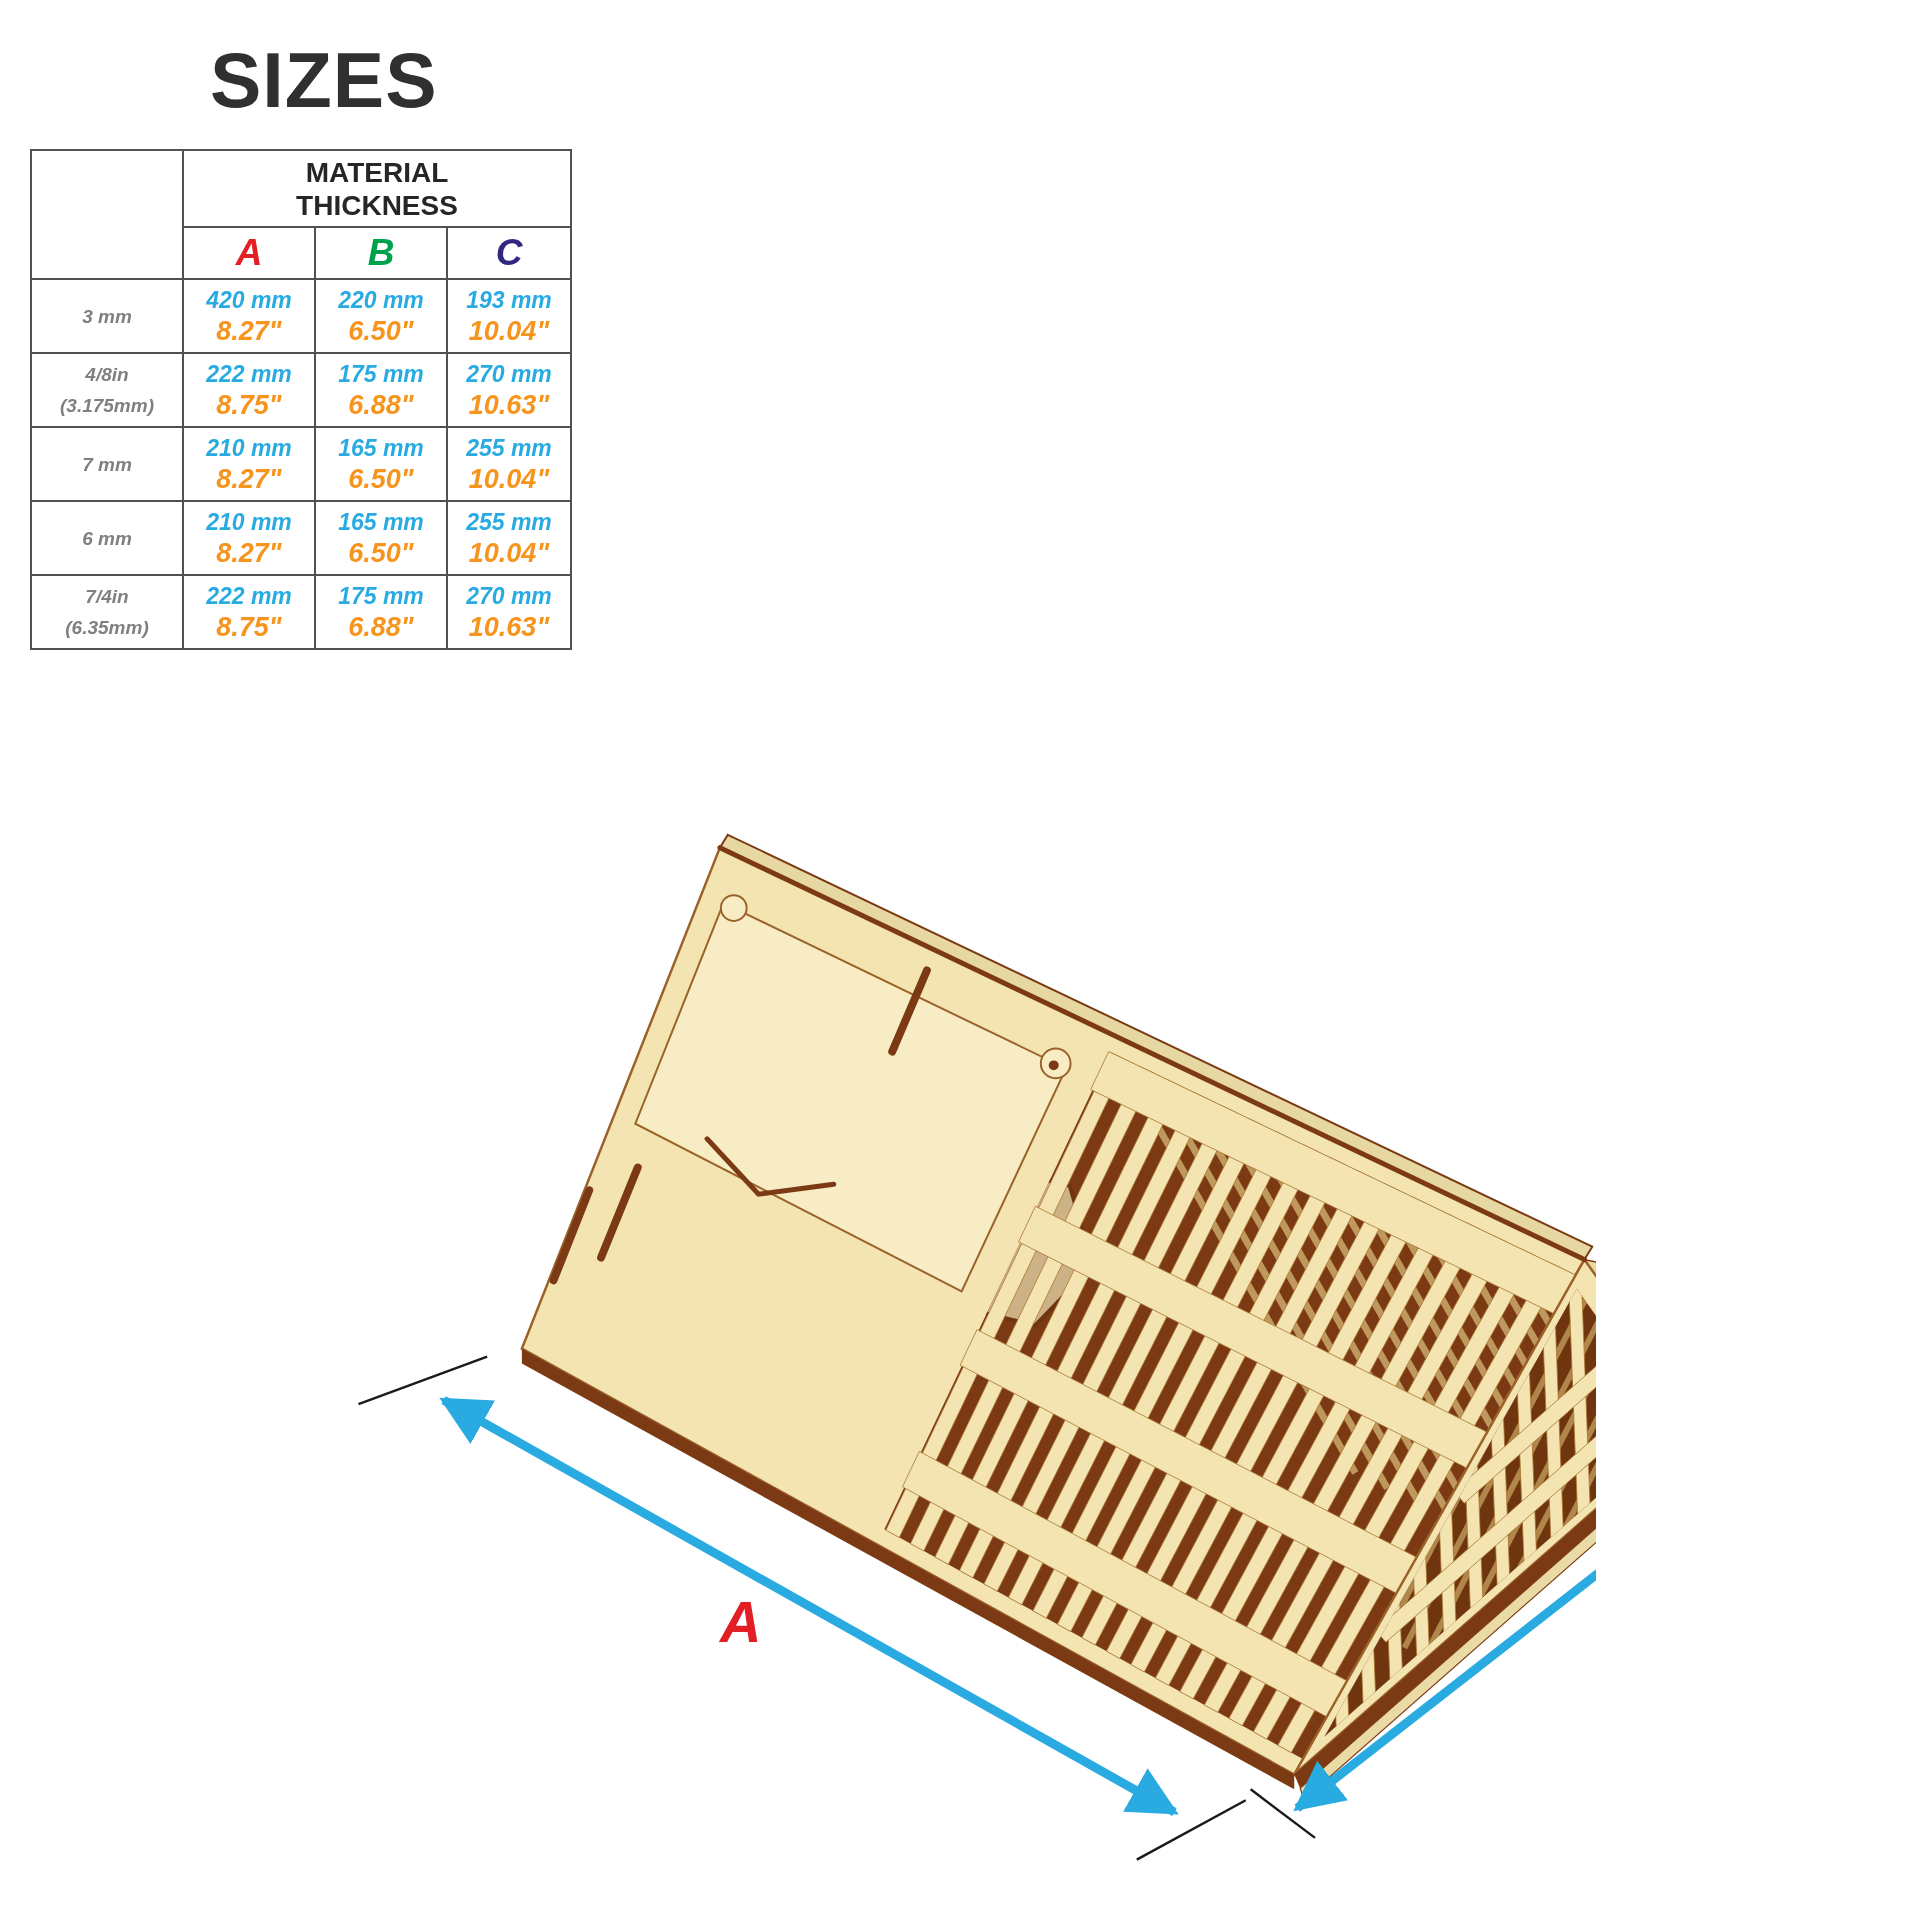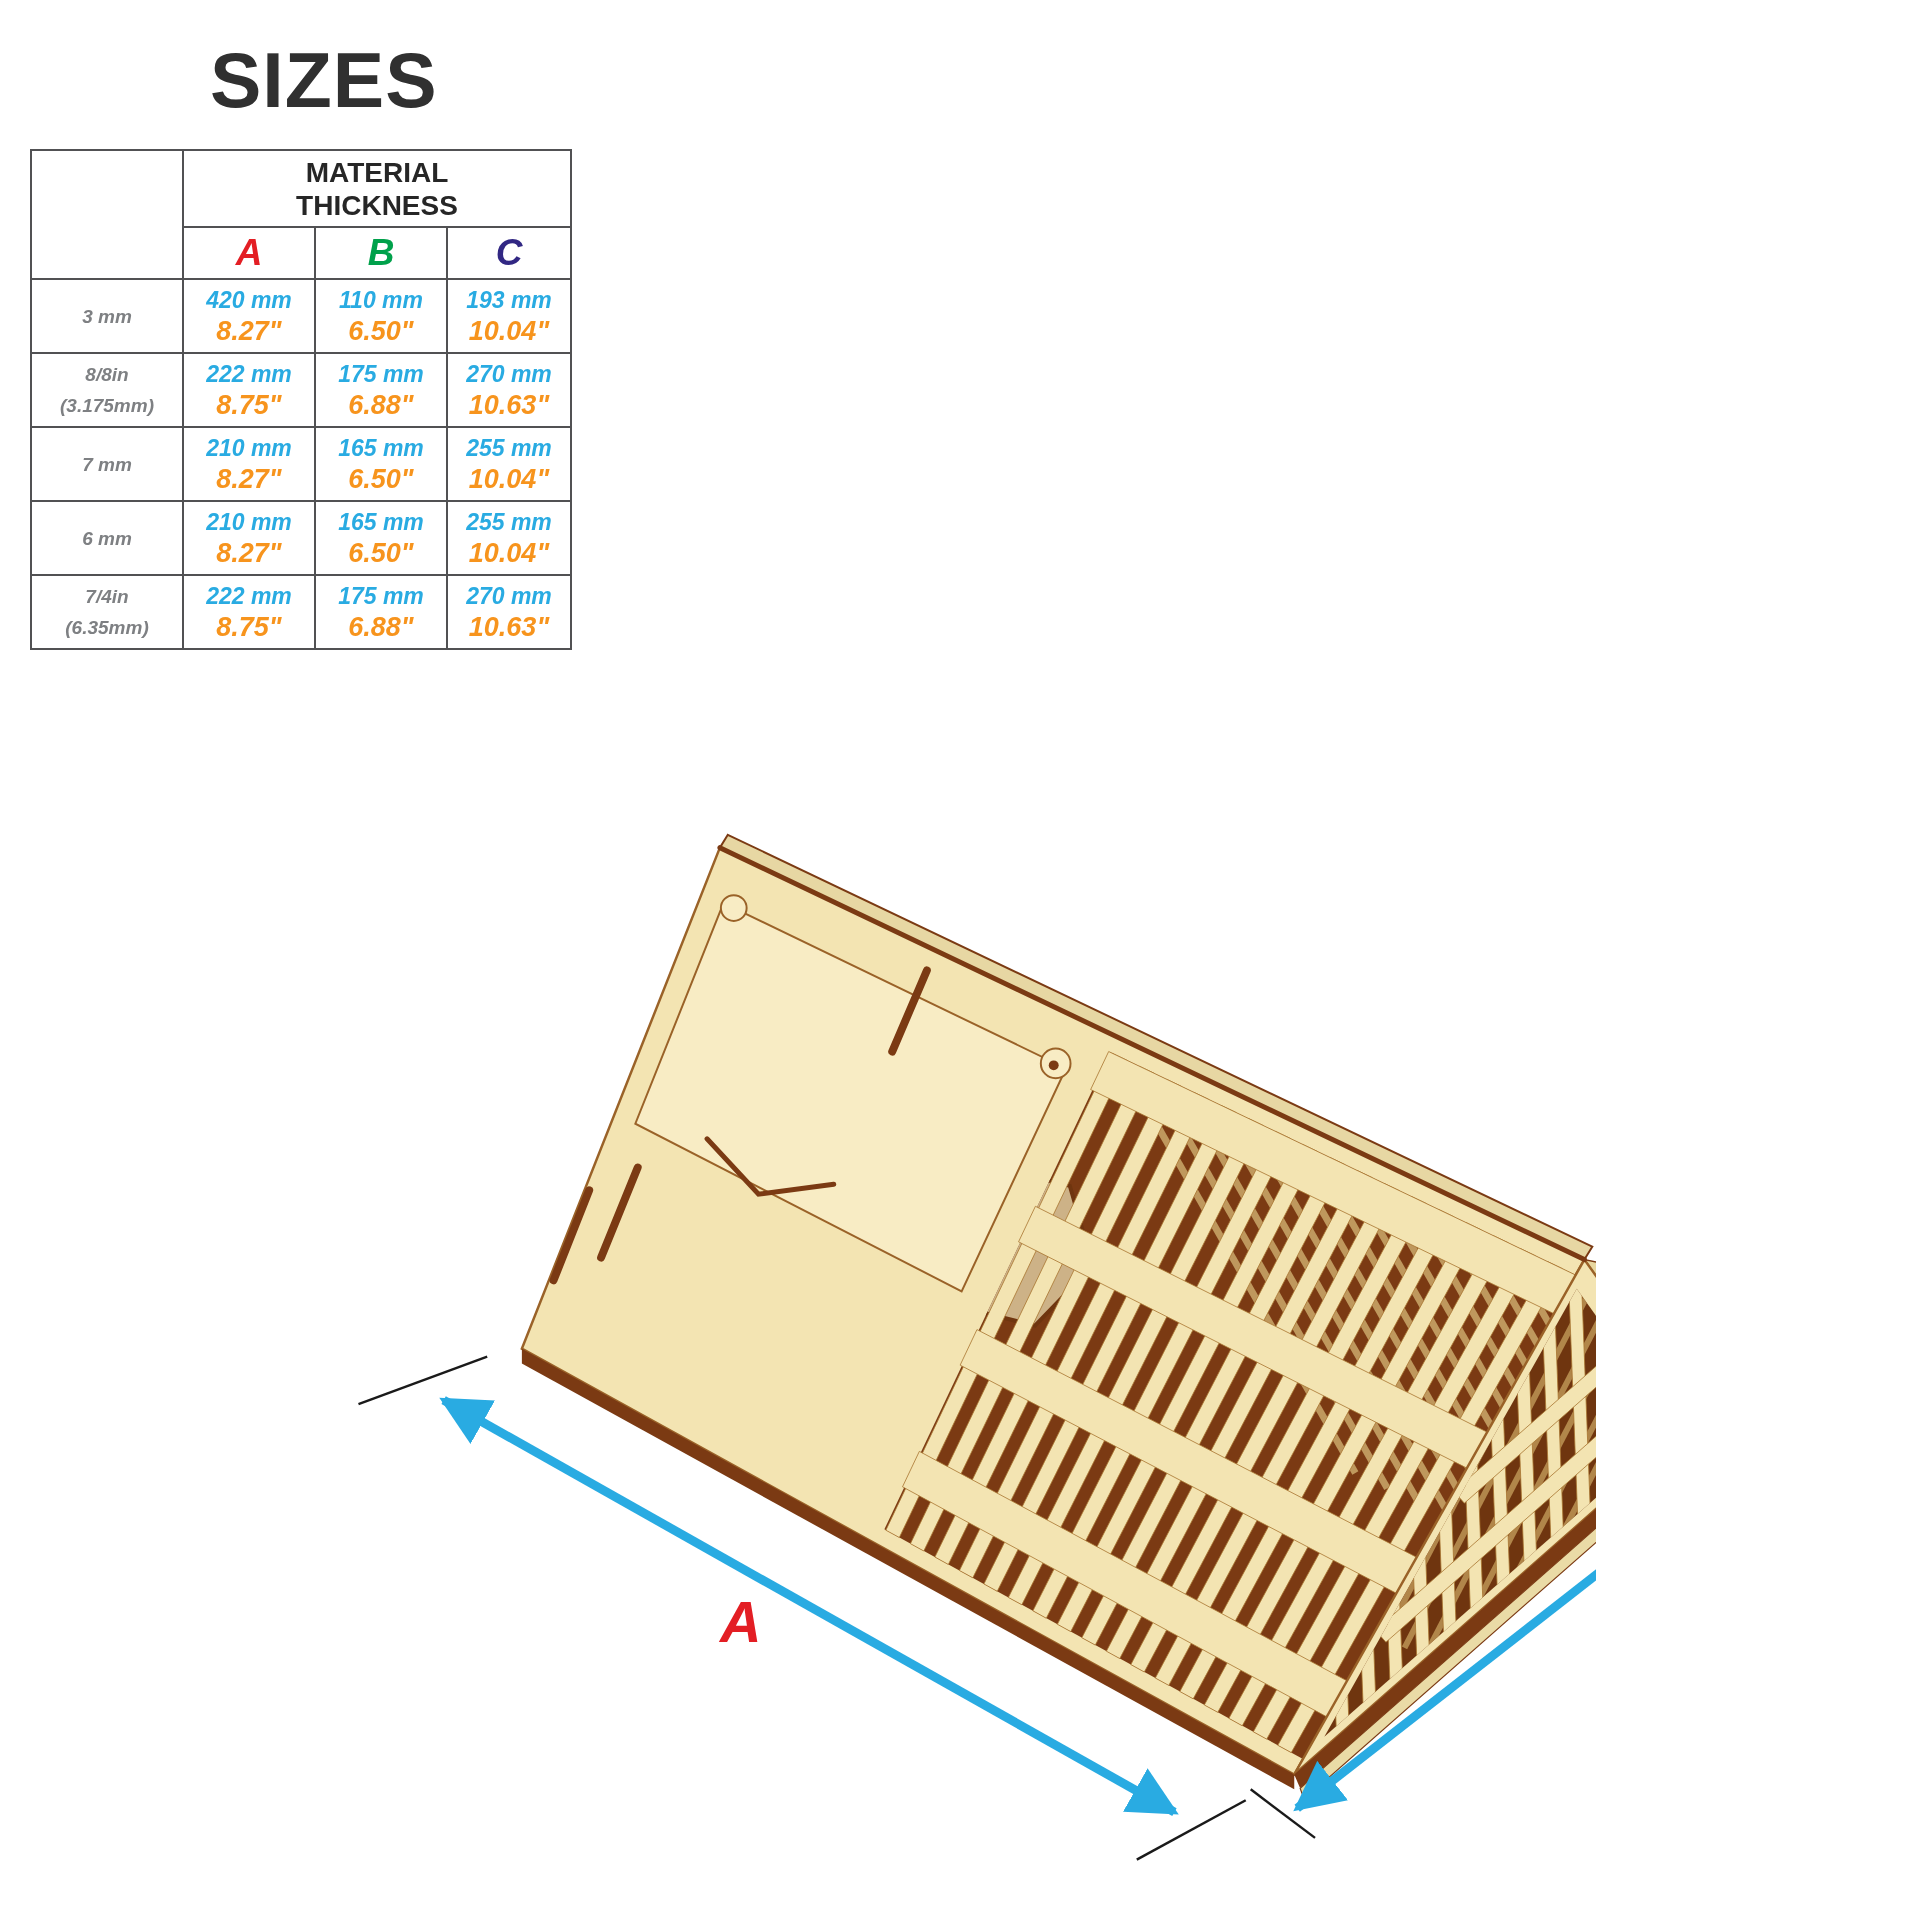--- a/index.html
+++ b/index.html
@@ -57,32 +57,32 @@
     <tr class="data-row">
       <td class="row-label">
         <div>3 mm</div>
         <div></div>
       </td>
       <td>
         <div class="val-mm">420 mm</div>
         <div class="val-in">8.27"</div>
           </td>
       <td>
-        <div class="val-mm">110 mm</div>
+        <div class="val-mm">220 mm</div>
         <div class="val-in">6.50"</div>
           </td>
       <td>
         <div class="val-mm">193 mm</div>
         <div class="val-in">10.04"</div>
           </td>
     </tr>
 
     <tr class="data-row">
       <td class="row-label">
-        <div>8/8in</div>
+        <div>4/8in</div>
         <div>(3.175mm)</div>
       </td>
       <td>
         <div class="val-mm">222 mm</div>
         <div class="val-in">8.75"</div>
           </td>
       <td>
         <div class="val-mm">175 mm</div>
         <div class="val-in">6.88"</div>
           </td>

